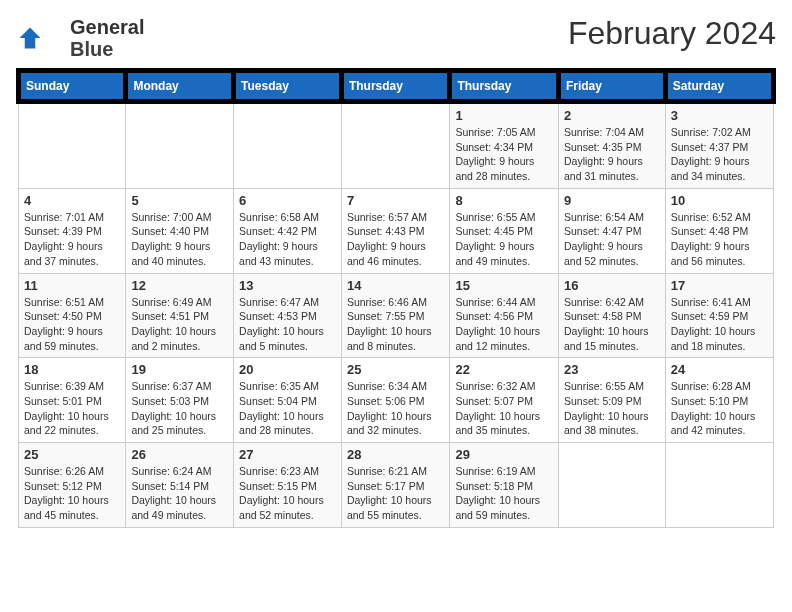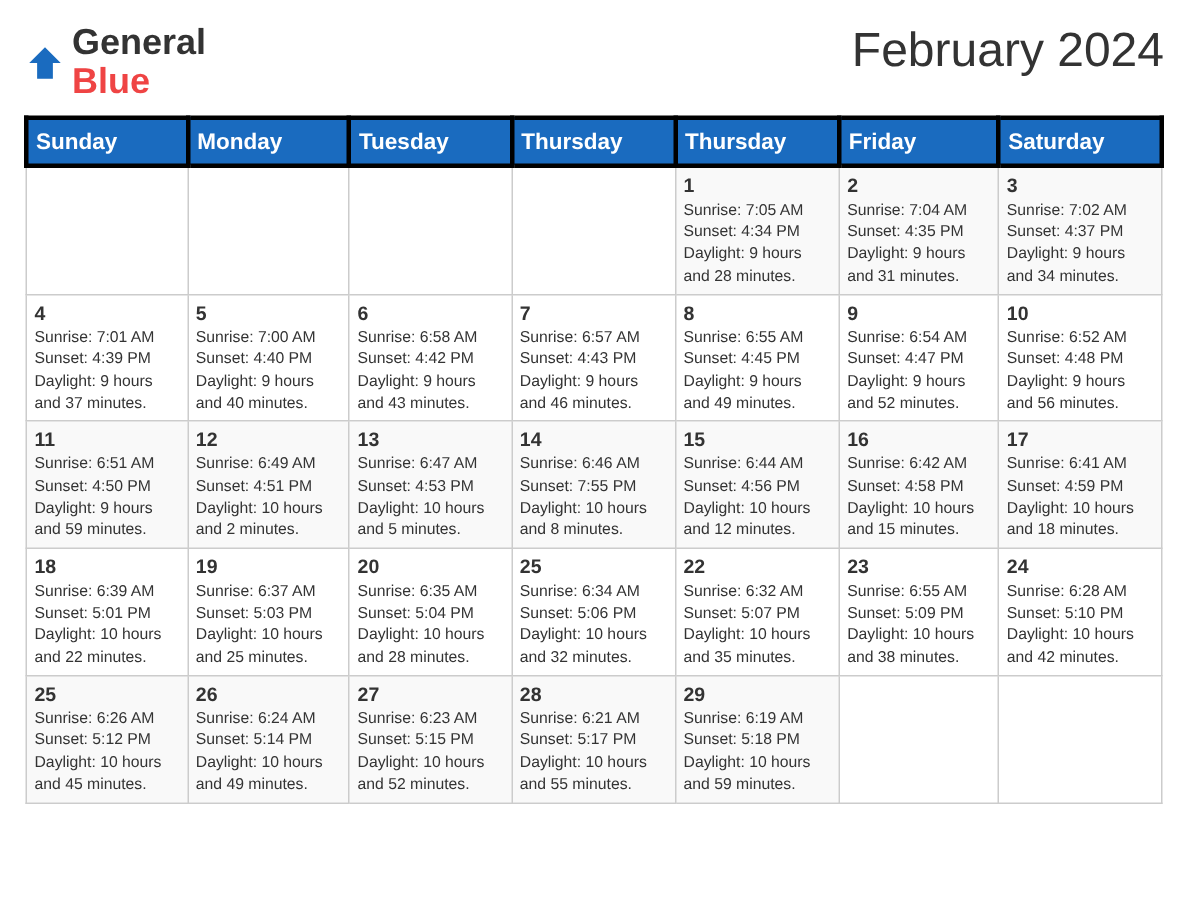--- a/index.html
+++ b/index.html
@@ -15,26 +15,27 @@
       align-items: flex-start;
       justify-content: space-between;
       margin-bottom: 8px;
     }
     .logo {
       display: flex;
       align-items: center;
       gap: 4px;
     }
     .logo-text {
-      font-size: 24px;
+      font-size: 20px;
       font-weight: bold;
       line-height: 1.1;
+      margin-left: 22px;
     }
     .logo-general { color: #333; }
-    .logo-blue { color: #ef4444; }
+    .logo-blue { color: #404040; }
     .logo-icon {
       width: 28px;
       height: 28px;
     }
     .title-section {
       text-align: right;
     }
     .main-title {
       font-size: 32px;
       font-weight: normal;
@@ -49,23 +50,23 @@
     table {
       width: 100%;
       border-collapse: collapse;
       font-size: 11px;
     }
     thead tr th {
       background-color: #1a6bbf;
       color: #fff;
       text-align: left;
       padding: 6px 5px;
-      font-size: 15px;
+      font-size: 12px;
       font-weight: bold;
-      border: 3px solid #000000;
+      border: 5px solid #000000;
     }
     tbody tr td {
       border: 1px solid #ccc;
       vertical-align: top;
       padding: 4px 5px;
       width: 113px;
       min-height: 80px;
       background: #fff;
     }
     tbody tr:nth-child(odd) td {

